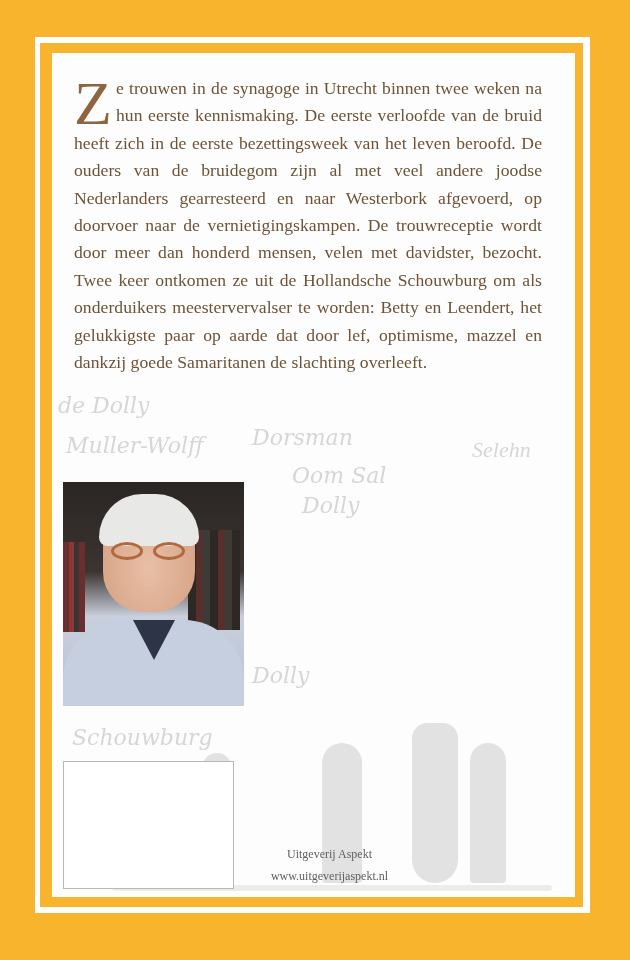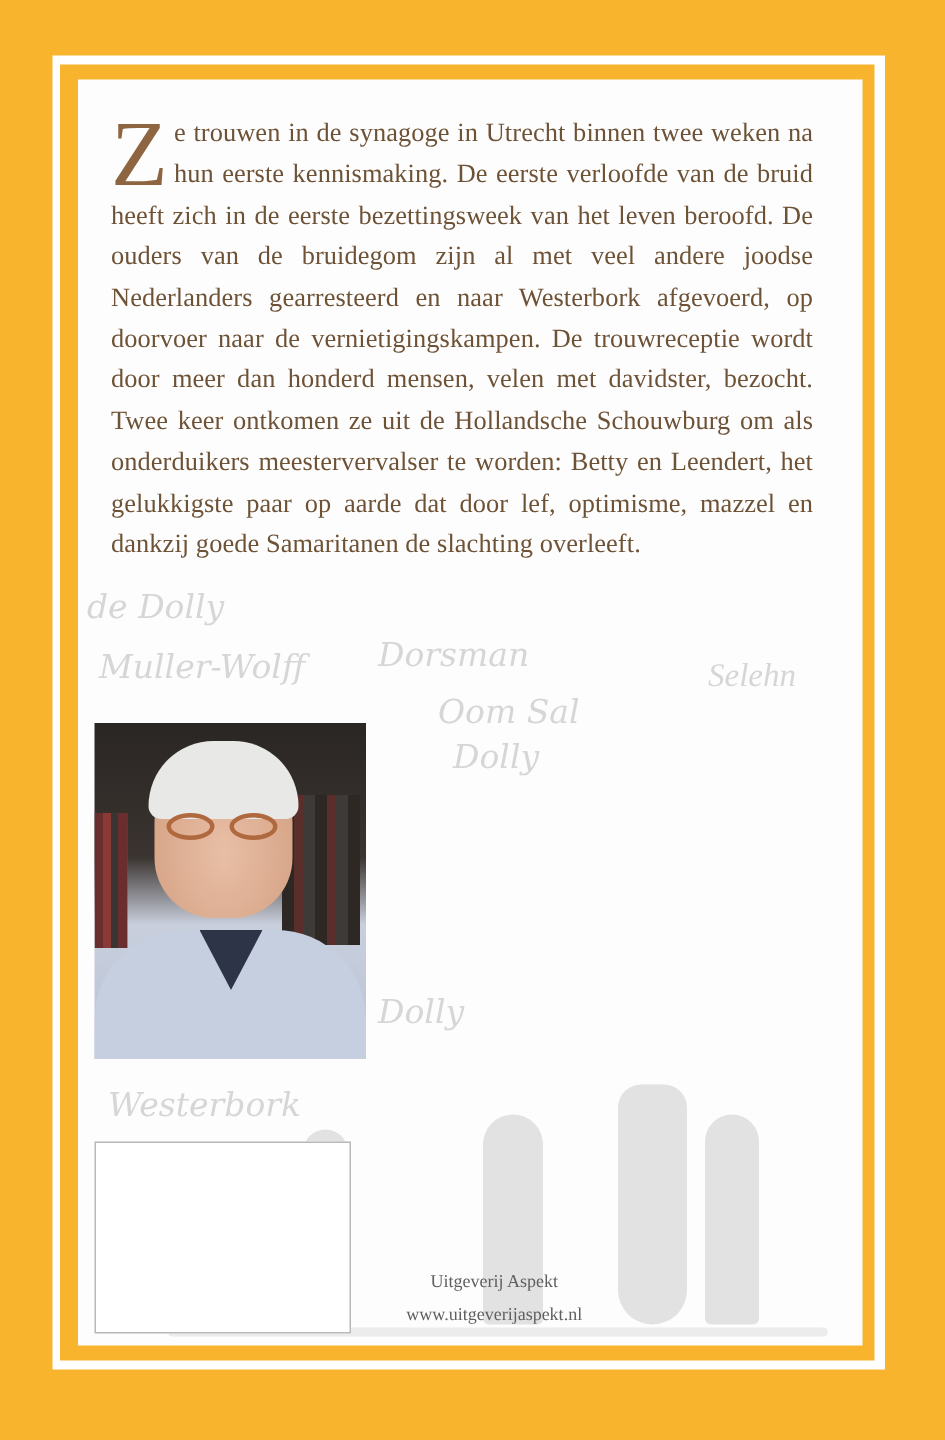--- a/index.html
+++ b/index.html
@@ -32,21 +32,21 @@
 <div class="outer"></div>
 <div class="stripe"></div>
 
 <div class="panel">
   <span class="scribble" style="left:6px;top:340px;">de Dolly</span>
   <span class="scribble" style="left:14px;top:380px;text-align:center;">Muller-Wolff</span>
   <span class="scribble" style="left:200px;top:372px;">Dorsman</span>
   <span class="scribble" style="left:240px;top:410px;">Oom Sal</span>
   <span class="scribble" style="left:250px;top:440px;">Dolly</span>
   <span class="scribble" style="left:420px;top:384px;font-family:Liberation Serif, serif;">Selehn</span>
-  <span class="scribble" style="left:20px;top:672px;">Westerbork</span>
+  <span class="scribble" style="left:20px;top:672px;">Schouwburg</span>
   <span class="scribble" style="left:200px;top:610px;">Dolly</span>
 
   <div class="blurb">
     <span class="dropcap">Z</span><span>e trouwen in de synagoge in Utrecht binnen twee weken na hun eerste kennismaking. De eerste verloofde van de bruid heeft zich in de eerste bezettingsweek van het leven beroofd. De ouders van de bruidegom zijn al met veel andere joodse Nederlanders gearresteerd en naar Westerbork afgevoerd, op doorvoer naar  de vernietigingskampen. De trouwreceptie wordt door meer dan honderd mensen, velen met davidster, bezocht. Twee keer ontkomen ze uit de Hollandsche Schouwburg om als onderduikers meestervervalser te worden: Betty en Leendert, het gelukkigste paar op aarde dat door lef, optimisme, mazzel en dankzij goede Samaritanen de slachting overleeft.</span>
   </div>
 
   <div class="photo">
     <div class="books-l"></div>
     <div class="books"></div>
     <div class="shirt"></div>

